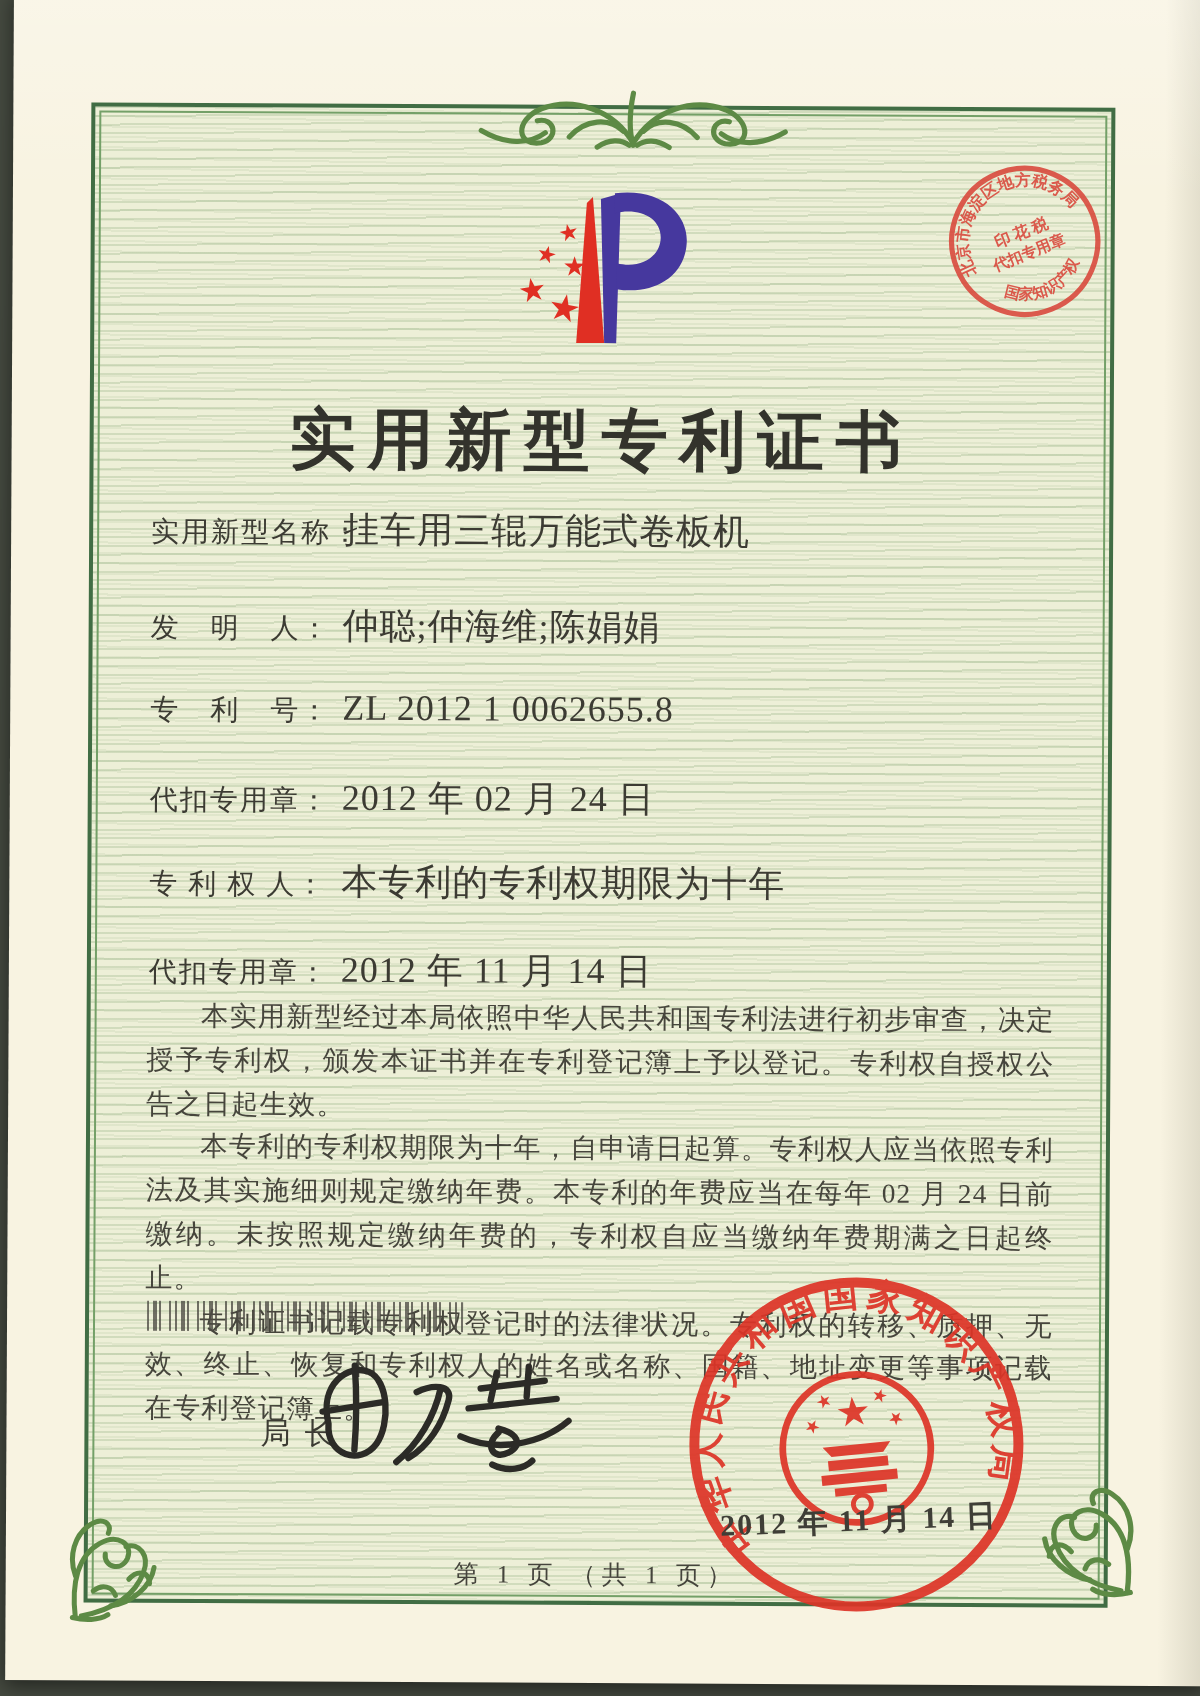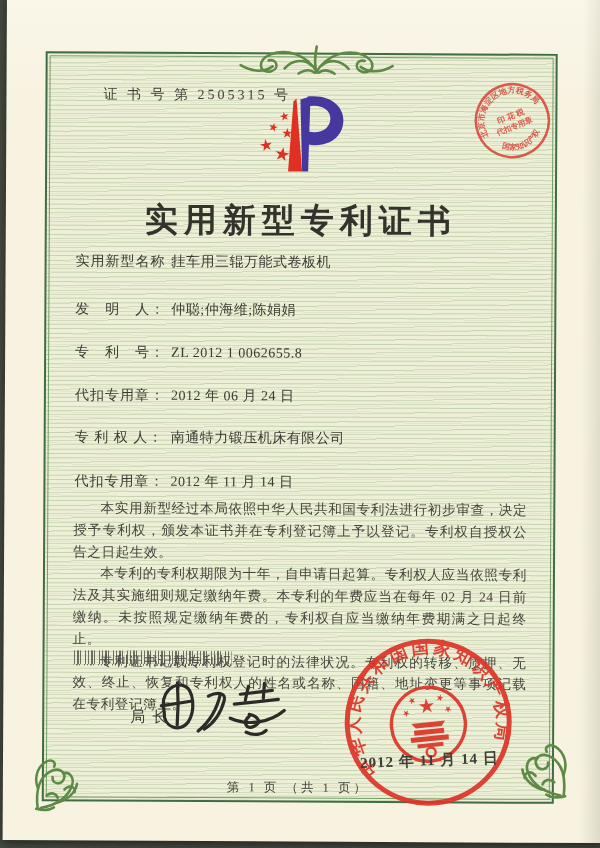--- a/index.html
+++ b/index.html
@@ -38,21 +38,21 @@
     position:absolute; left:425px; top:25px; width:80px; height:80px;
     transform:rotate(-22deg); opacity:0.88;
   }
   .title {
     position:absolute; left:0; top:144px; width:100%;
     text-align:center; font-size:33px; font-weight:bold;
     letter-spacing:6px; color:#33332c;
   }
   .frow { position:absolute; left:29px; right:20px; font-size:15px; color:#3c3b33; white-space:nowrap; }
   .frow .lbl { display:inline-block; width:96px; font-size:14px; letter-spacing:1px; }
-  .frow .val { font-size:14px; letter-spacing:0.5px; }
+  .frow .val { font-size:18px; letter-spacing:0.5px; }
   .paras { position:absolute; left:28px; right:26px; top:444px; }
   .paras p {
     font-size:13.6px; line-height:21.8px; color:#46453c;
     text-align:justify; text-indent:2em; letter-spacing:0.6px;
   }
   .barcode {
     position:absolute; left:29px; top:597px; width:158px; height:15px; opacity:0.78;
     background:repeating-linear-gradient(90deg,
       #4c4a43 0 1px, transparent 1px 3px,
       #4c4a43 3px 5px, transparent 5px 6px,
@@ -116,21 +116,20 @@
     </svg>
     <svg class="orn" style="left:-12px; top:686px; width:74px; height:74px" viewBox="0 0 100 100">
       <use href="#flourish-corner"></use>
     </svg>
     <svg class="orn" style="left:448px; top:656px; width:78px; height:100px" viewBox="0 0 100 100">
       <g transform="translate(100,0) scale(-1,1)">
           <use href="#flourish-corner"></use>
         </g>
     </svg>
 
-    <div class="cert-no">证 书 号 第 2505315 号</div>
 
     <svg class="logo" viewBox="0 0 110 95">
       <g fill="#e02f23">
         <use href="#star" transform="translate(37,33) scale(4.6) rotate(-12)"></use>
         <use href="#star" transform="translate(26,44) scale(4.6) rotate(14)"></use>
         <use href="#star" transform="translate(40,50) scale(5.4) rotate(0)"></use>
         <use href="#star" transform="translate(19,62) scale(6.4) rotate(-10)"></use>
         <use href="#star" transform="translate(35,71) scale(7.4) rotate(10)"></use>
         <path d="M46,18 L49,15 L55,88 L41,88 Z"></path>
       </g>
@@ -161,24 +160,24 @@
     <div class="frow" style="top:199px">
       <span class="lbl">实用新型名称：</span><span class="val">挂车用三辊万能式卷板机</span>
     </div>
     <div class="frow" style="top:247px">
       <span class="lbl">发　明　人：</span><span class="val">仲聪;仲海维;陈娟娟</span>
     </div>
     <div class="frow" style="top:290px">
       <span class="lbl">专　利　号：</span><span class="val">ZL 2012 1 0062655.8</span>
     </div>
     <div class="frow" style="top:333px">
-      <span class="lbl">代扣专用章：</span><span class="val">2012 年 06 月 24 日</span>
+      <span class="lbl">代扣专用章：</span><span class="val">2012 年 02 月 24 日</span>
     </div>
     <div class="frow" style="top:375px">
-      <span class="lbl">专 利 权 人：</span><span class="val">南通特力锻压机床有限公司</span>
+      <span class="lbl">专 利 权 人：</span><span class="val">本专利的专利权期限为十年</span>
     </div>
     <div class="frow" style="top:419px">
       <span class="lbl">代扣专用章：</span><span class="val">2012 年 11 月 14 日</span>
     </div>
 
     <div class="paras">
       <p>本实用新型经过本局依照中华人民共和国专利法进行初步审查，决定授予专利权，颁发本证书并在专利登记簿上予以登记。专利权自授权公告之日起生效。</p>
       <p>本专利的专利权期限为十年，自申请日起算。专利权人应当依照专利法及其实施细则规定缴纳年费。本专利的年费应当在每年 02 月 24 日前缴纳。未按照规定缴纳年费的，专利权自应当缴纳年费期满之日起终止。</p>
       <p>专利证书记载专利权登记时的法律状况。专利权的转移、质押、无效、终止、恢复和专利权人的姓名或名称、国籍、地址变更等事项记载在专利登记簿上。</p>
     </div>

